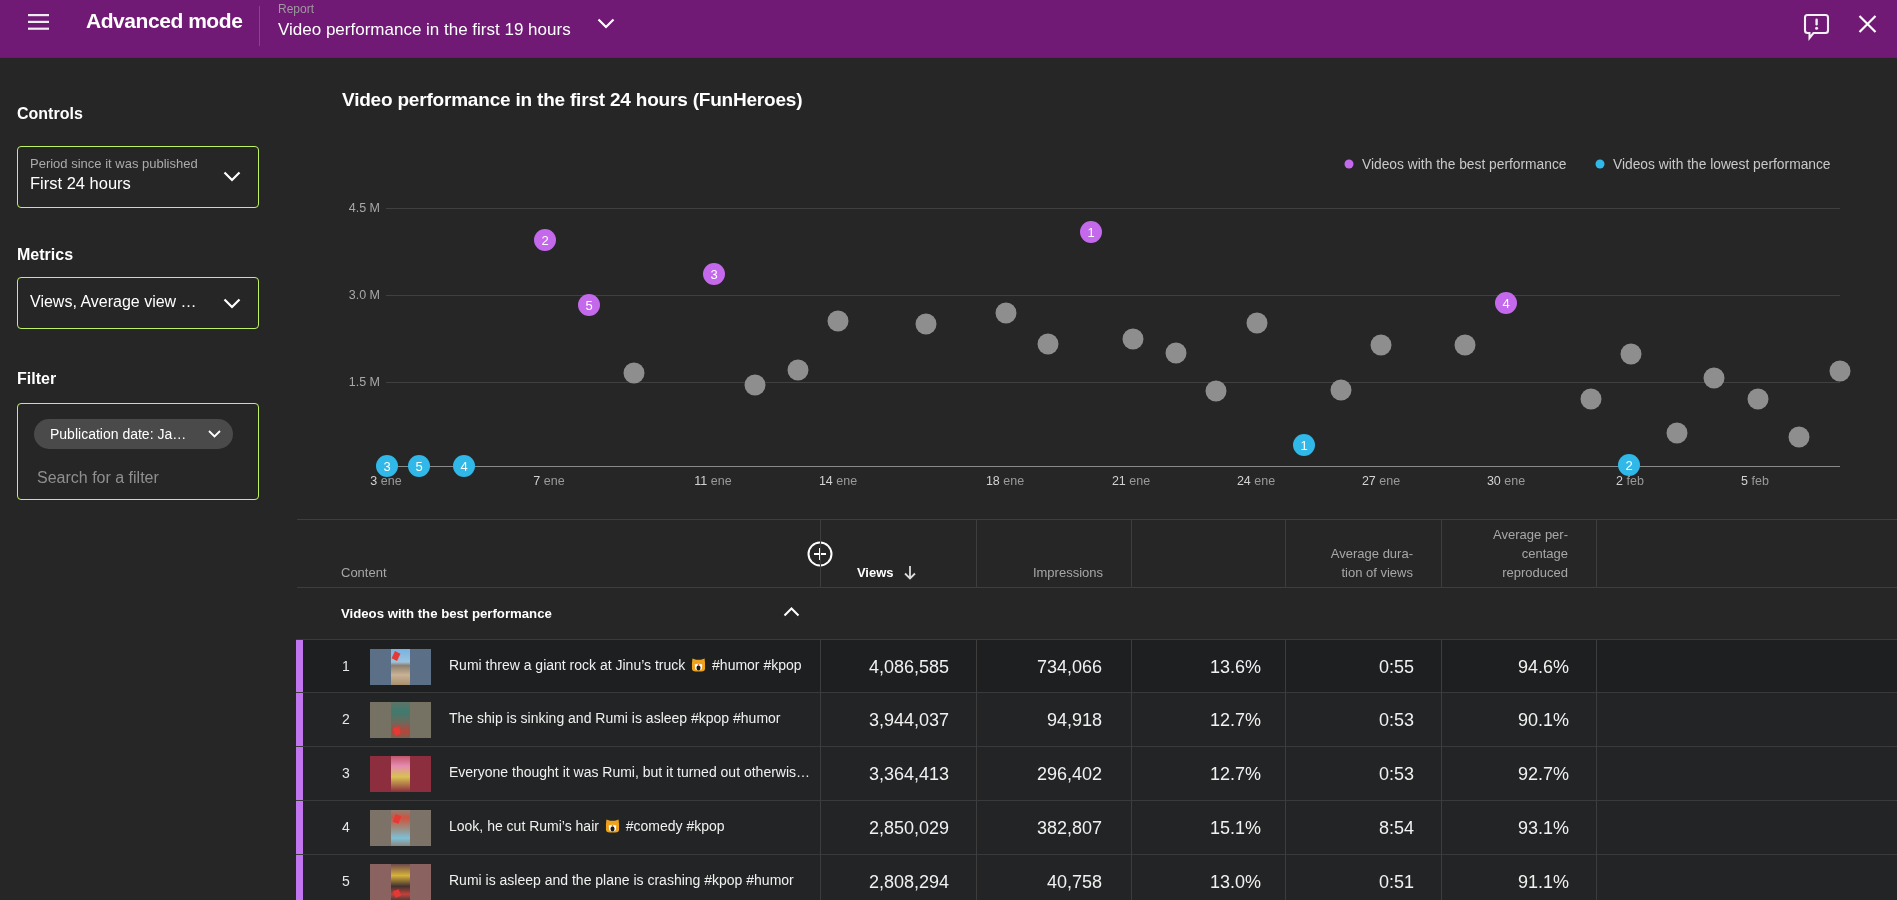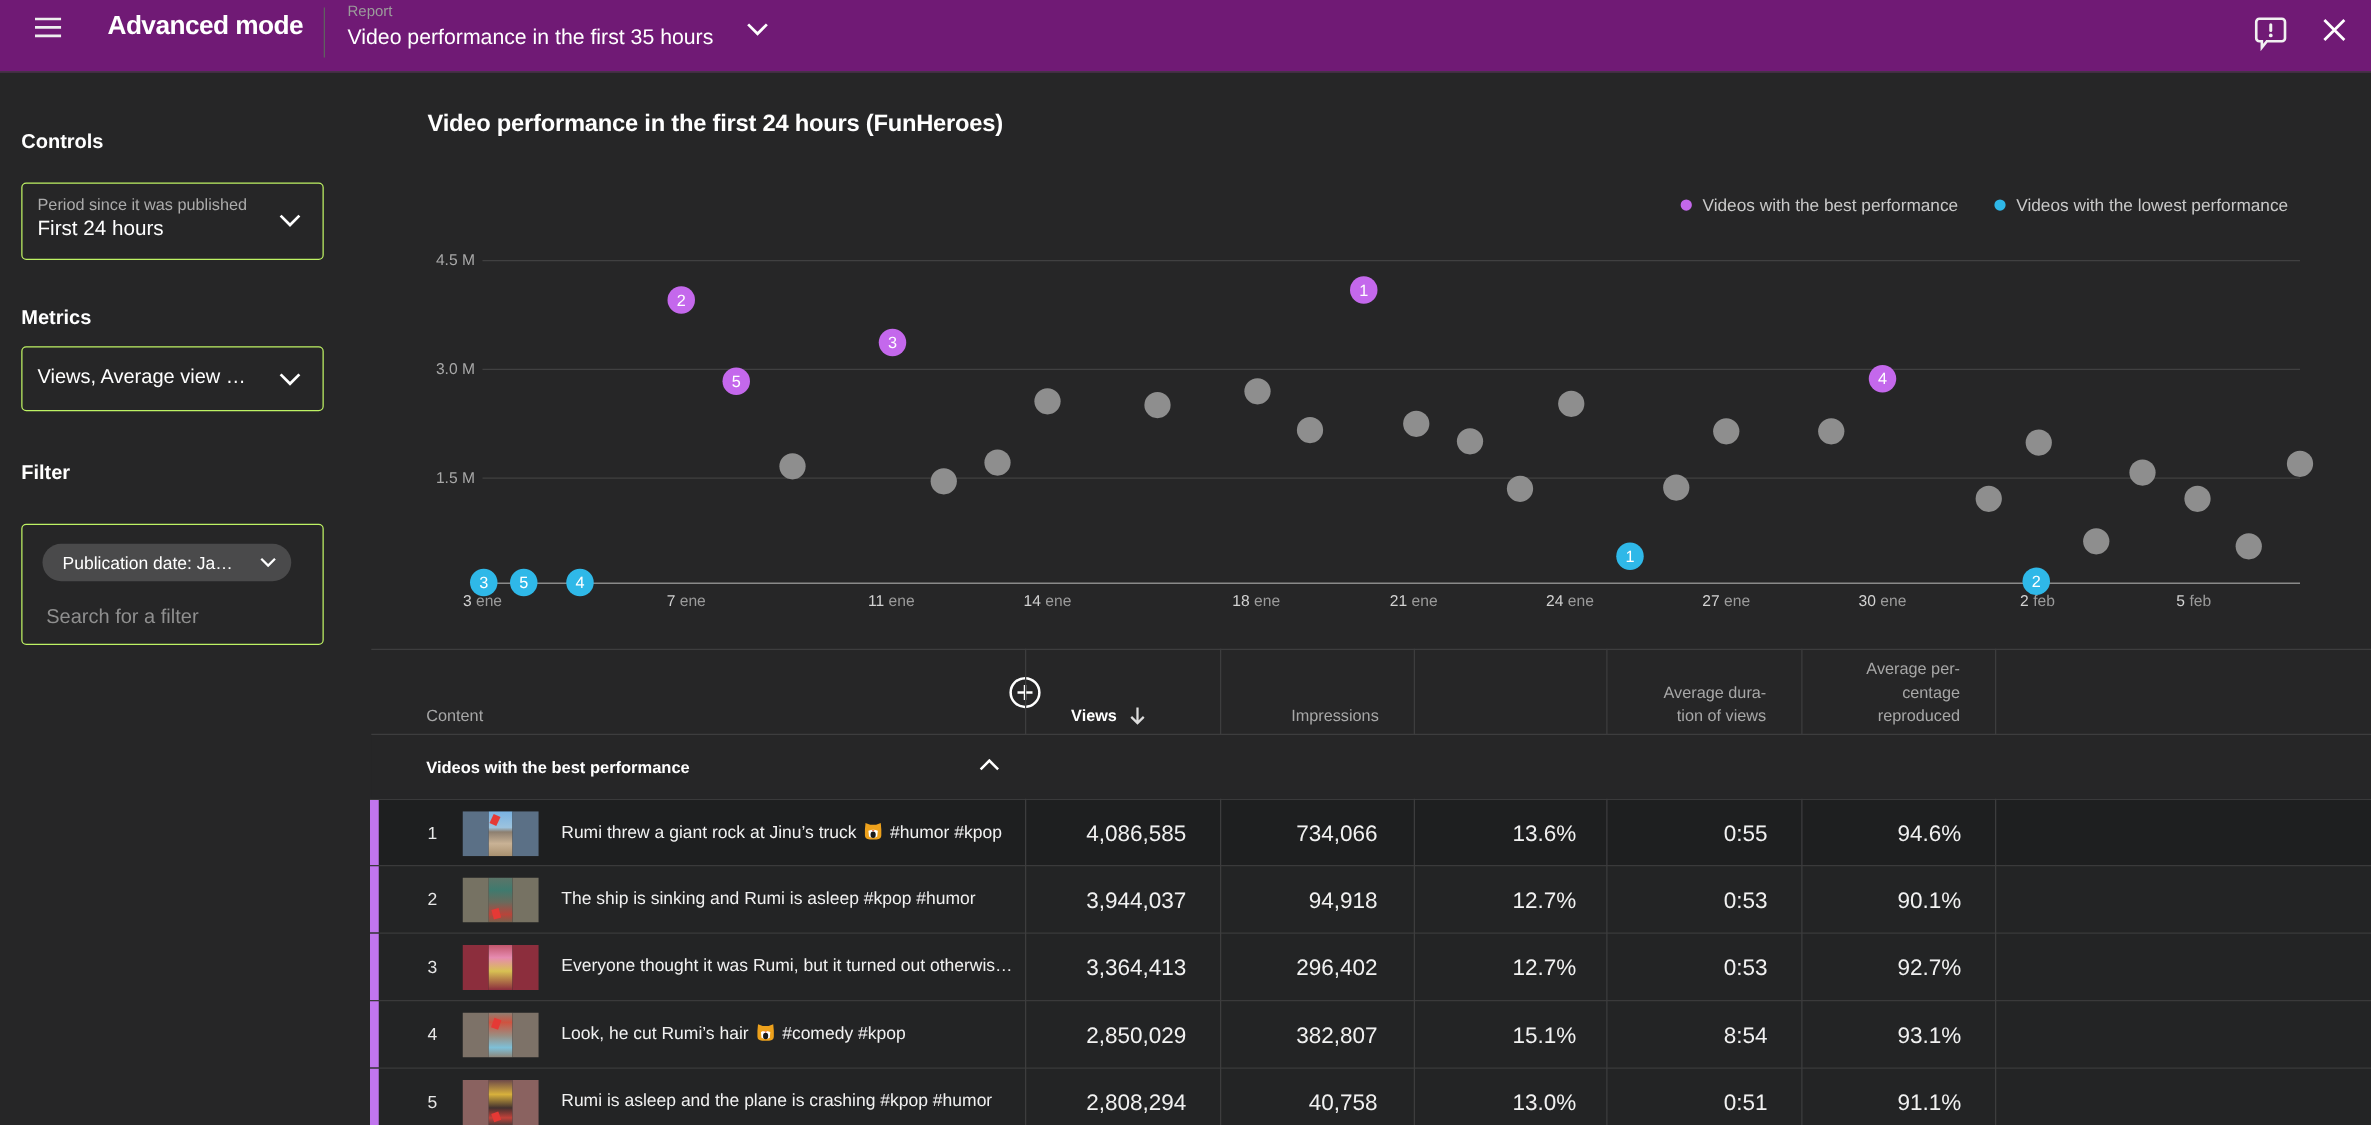--- a/index.html
+++ b/index.html
@@ -14,21 +14,21 @@
 
 #sb-controls{position:absolute;left:17px;top:105px;font-size:16px;font-weight:700;color:#fff;}
 #sb-metrics{position:absolute;left:17px;top:246px;font-size:16px;font-weight:700;color:#fff;}
 #sb-filter{position:absolute;left:17px;top:370px;font-size:16px;font-weight:700;color:#fff;}
 .sb-box{position:absolute;left:17px;width:242px;border:1px solid #bef264;border-radius:4px;box-sizing:border-box;}
 #box1{top:146px;height:62px;}
 #box1 .l1{position:absolute;left:12px;top:9px;font-size:13px;color:#ababab;}
 #box1 .l2{position:absolute;left:12px;top:27px;font-size:16.5px;color:#fff;}
 #box2{top:277px;height:52px;}
 #box2 .l2{position:absolute;left:12px;top:15px;font-size:16px;color:#fff;}
-#box3{top:403px;height:97px;margin-top:16px;}
+#box3{top:403px;height:97px;}
 #chip{position:absolute;left:16px;top:15px;height:30px;width:199px;box-sizing:border-box;background:#4a4a4b;border-radius:15px;color:#fff;font-size:14px;line-height:30px;padding:0 30px 0 16px;}
 #searchf{position:absolute;left:19px;top:65px;font-size:16px;color:#8f8f8f;}
 
 #ctitle{position:absolute;left:342px;top:89px;font-size:19px;font-weight:700;letter-spacing:-0.2px;color:#fff;}
 
 #table{position:absolute;left:0;top:519px;width:1897px;height:381px;}
 .vline{position:absolute;top:0;bottom:0;width:1px;background:#3d3d3e;z-index:4;}
 #thead-border{position:absolute;left:297px;right:0;top:0;height:1px;background:#3d3d3e;}
 #thead-bottom{position:absolute;left:297px;right:0;top:68px;height:1px;background:#3d3d3e;}
 .hcell{position:absolute;bottom:318px;text-align:right;font-size:13px;line-height:19px;color:#a7a7a7;}
@@ -118,21 +118,21 @@
 
 <div id="topbar">
   <svg class="abs" style="left:28px;top:14px;" width="21" height="17" viewBox="0 0 21 17">
     <rect x="0" y="0" width="21" height="2.2" fill="#eee"></rect>
       <rect x="0" y="6.8" width="21" height="2.2" fill="#eee"></rect>
       <rect x="0" y="13.6" width="21" height="2.2" fill="#eee"></rect>
   </svg>
   <div id="adv">Advanced mode</div>
   <div id="tb-divider"></div>
   <div id="report-lbl">Report</div>
-  <div id="report-val">Video performance in the first 35 hours</div>
+  <div id="report-val">Video performance in the first 19 hours</div>
   <svg class="abs" style="left:597px;top:18px;" width="18" height="11" viewBox="0 0 18 11">
       <path d="M1.5 1.5 L9 9 L16.5 1.5" stroke="#fff" stroke-width="2.2" fill="none"></path>
     </svg>
   <svg class="abs" style="left:1803px;top:13px;" width="27" height="29" viewBox="0 0 27 29">
     <path d="M4.5 2 h18 a2.5 2.5 0 0 1 2.5 2.5 v13 a2.5 2.5 0 0 1 -2.5 2.5 h-12 l-4 5 v-5 h-2 a2.5 2.5 0 0 1 -2.5 -2.5 v-13 a2.5 2.5 0 0 1 2.5 -2.5 Z" fill="none" stroke="#f1f1f1" stroke-width="2.1"></path>
     <rect x="12.4" y="5.5" width="2.4" height="7" rx="1.2" fill="#f1f1f1"></rect>
       <circle cx="13.6" cy="15.3" r="1.5" fill="#f1f1f1"></circle>
   </svg>
   <svg class="abs" style="left:1858px;top:15px;" width="19" height="18" viewBox="0 0 19 18">
       <path d="M1.5 1 L17.5 17 M17.5 1 L1.5 17" stroke="#fff" stroke-width="2.2" fill="none"></path>

